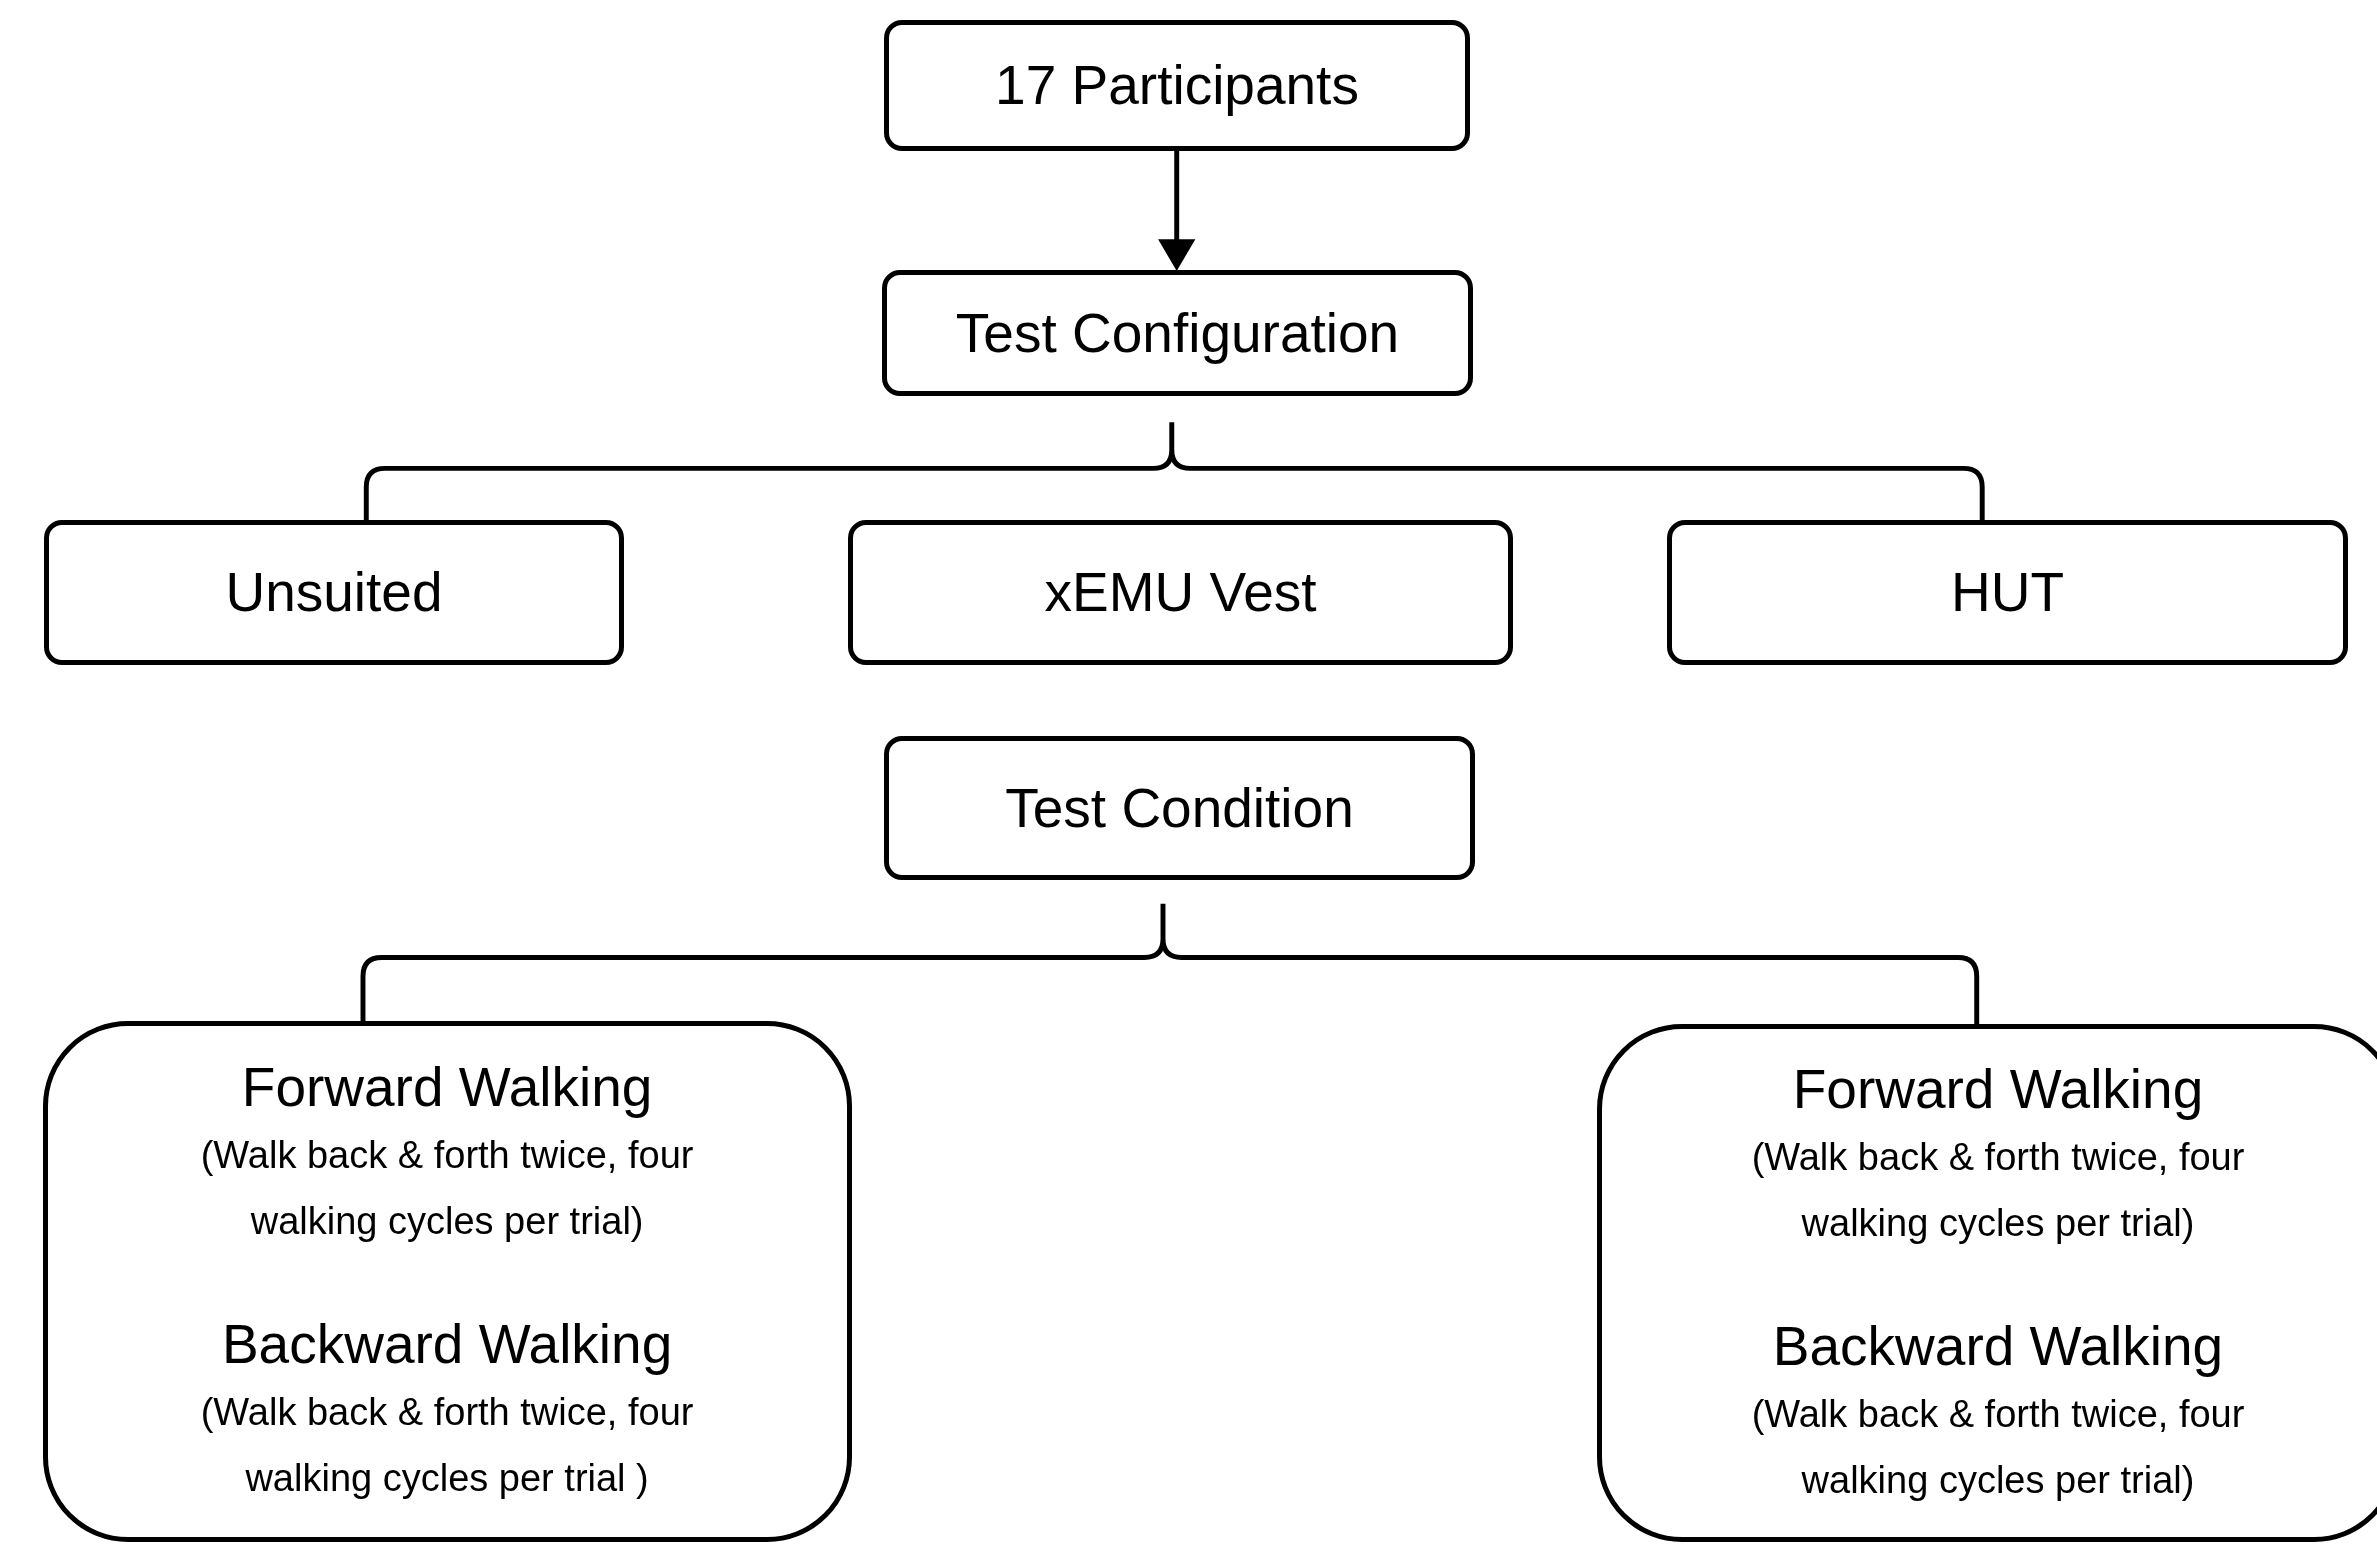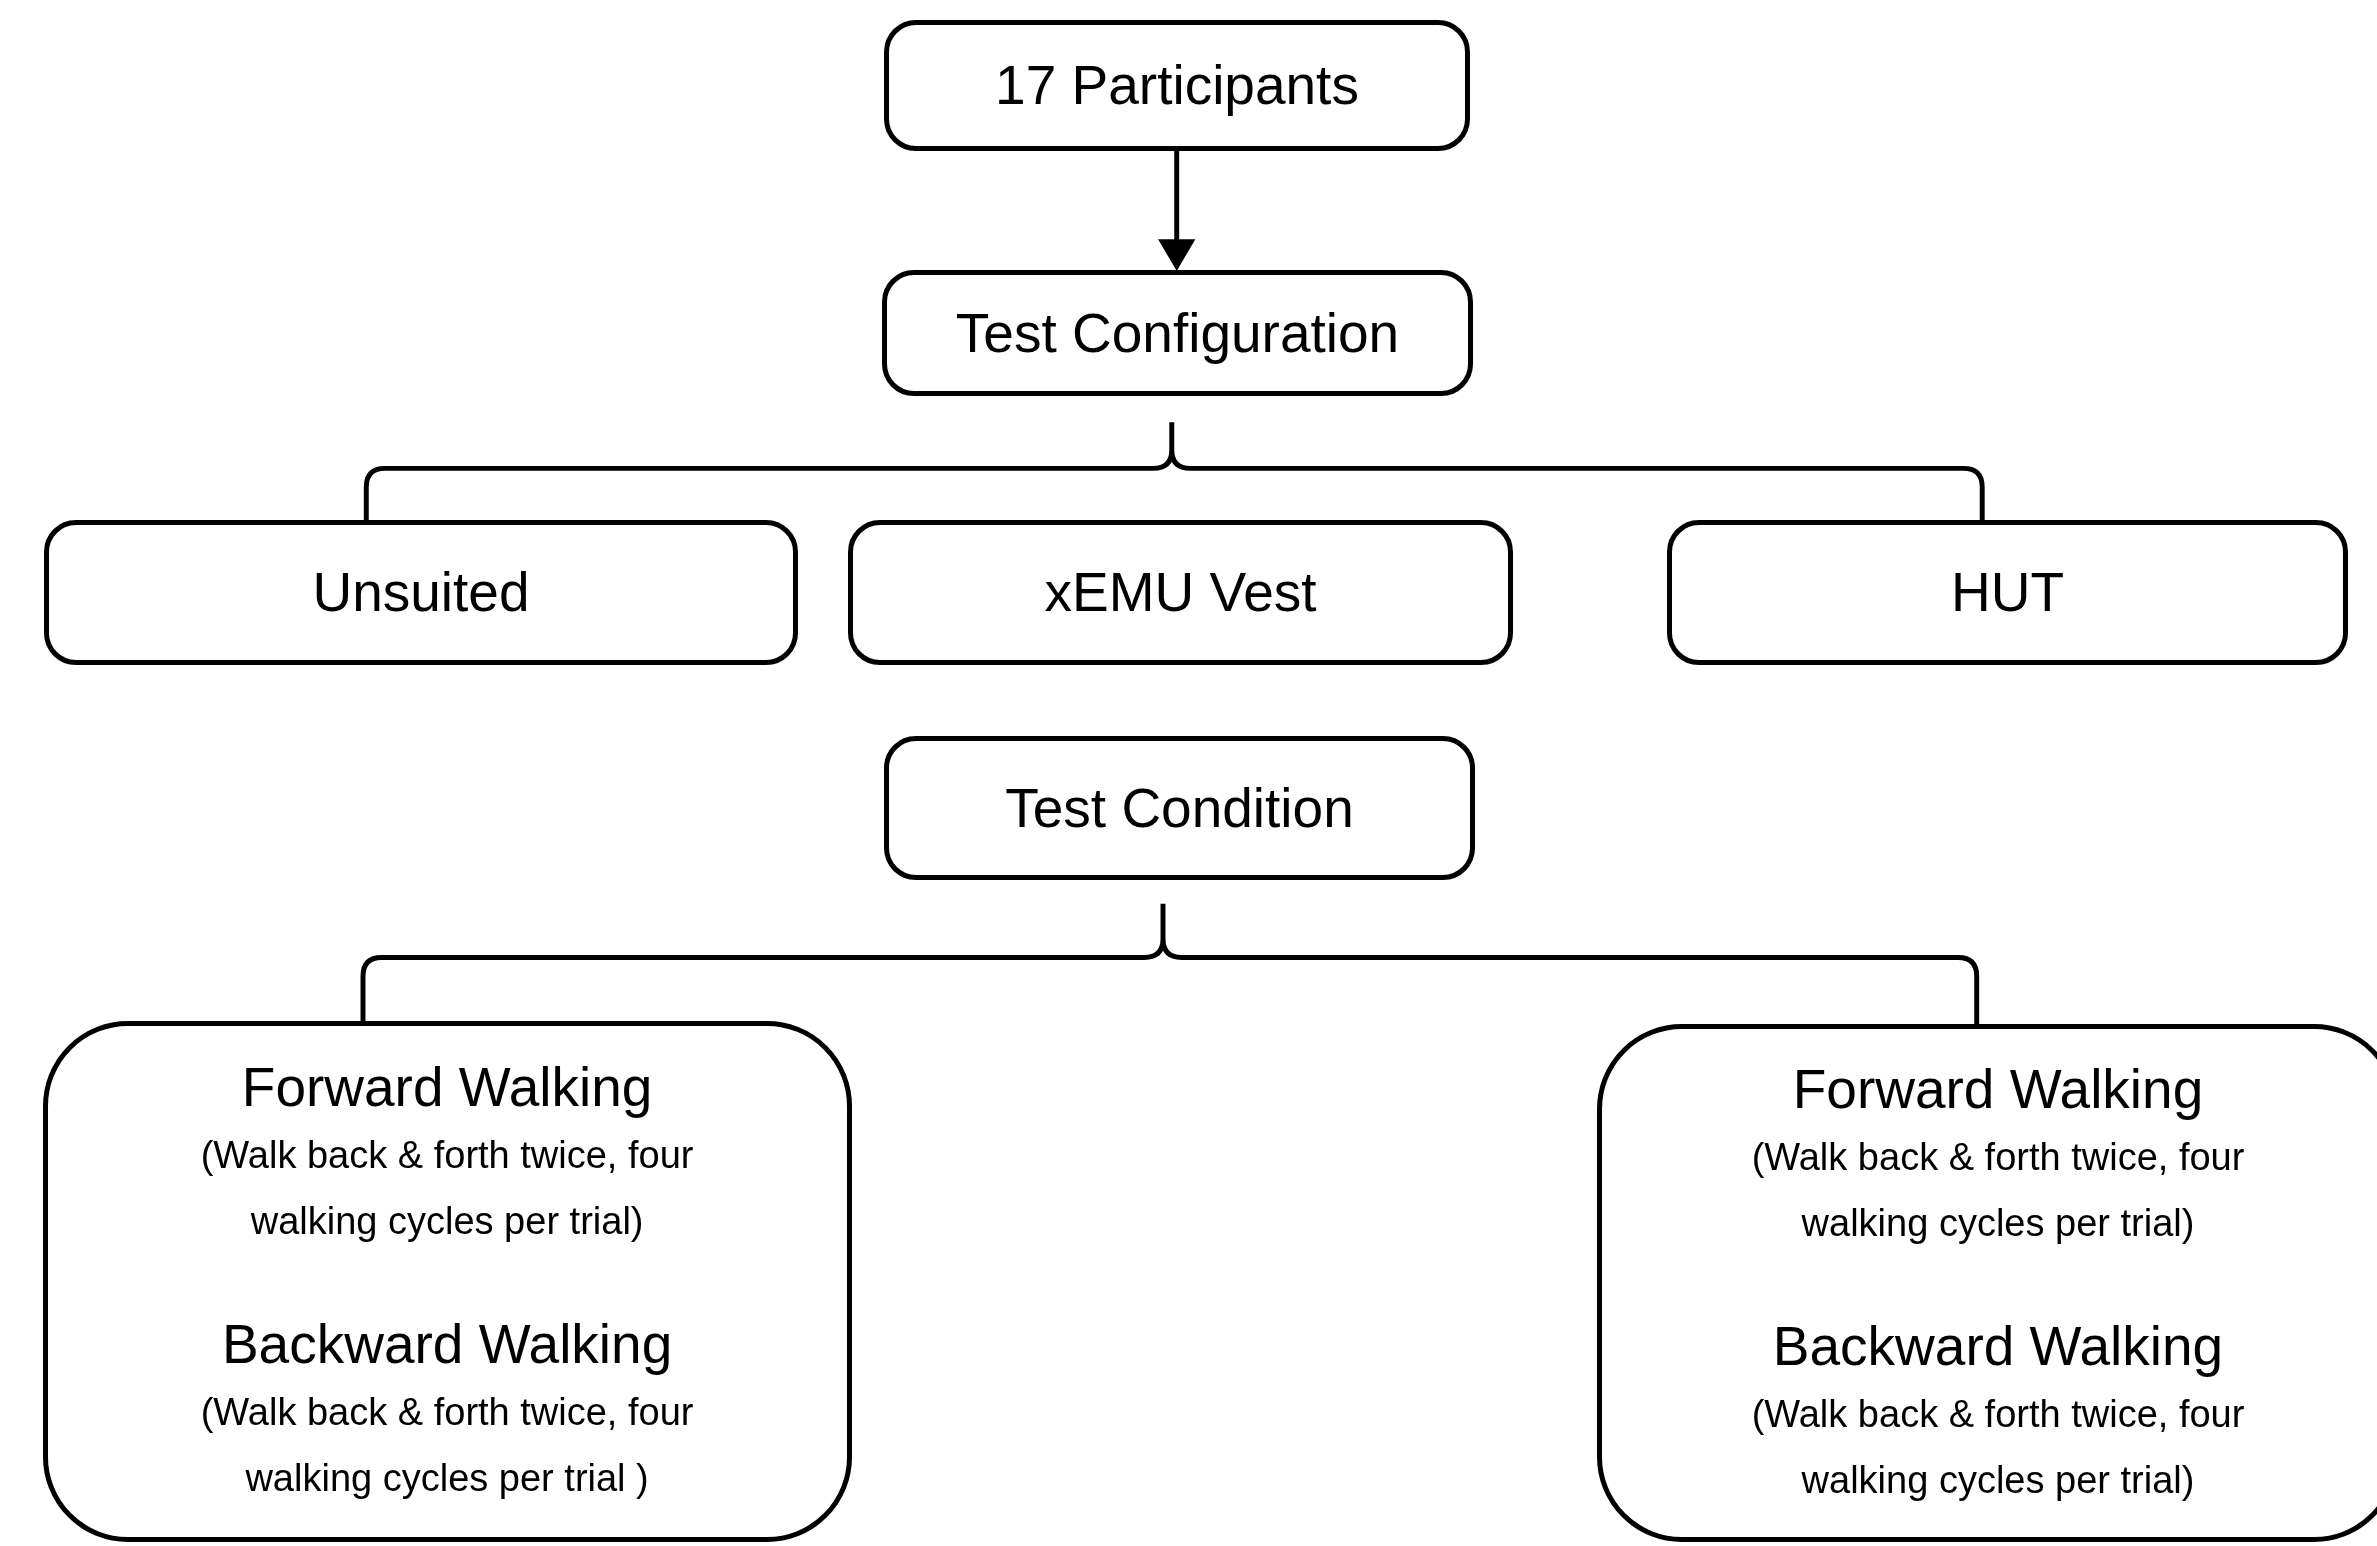--- a/index.html
+++ b/index.html
@@ -38,21 +38,21 @@
     position:absolute;
     box-sizing:border-box;
     border:5.5px solid var(--ink);
     background:var(--paper);
     display:flex;
     align-items:center;
     justify-content:center;
     text-align:center;
   }
   .box-sm{
-    border-radius:32px;
+    border-radius:18px;
     font-size:55px;
     line-height:1.1;
     white-space:nowrap;
   }
   .box-lg{
     border-radius:85px;
     flex-direction:column;
     margin-left:24px;
   }
   .big-title{
@@ -82,21 +82,21 @@
   </svg>
 
   <div class="node box-sm" style="left:884px;top:20px;width:586px;height:131px;">
     <span>17 Participants</span>
   </div>
 
   <div class="node box-sm" style="left:882px;top:270px;width:591px;height:126px;text-align:center;">
     <span>Test Configuration</span>
   </div>
 
-  <div class="node box-sm" style="left:44px;top:520px;width:754px;height:145px;">
+  <div class="node box-sm" style="left:44px;top:520px;width:580px;height:145px;">
     <span>Unsuited</span>
   </div>
 
   <div class="node box-sm" style="left:848px;top:520px;width:665px;height:145px;">
     <span>xEMU Vest</span>
   </div>
 
   <div class="node box-sm" style="left:1667px;top:520px;width:681px;height:145px;">
     <span>HUT</span>
   </div>

